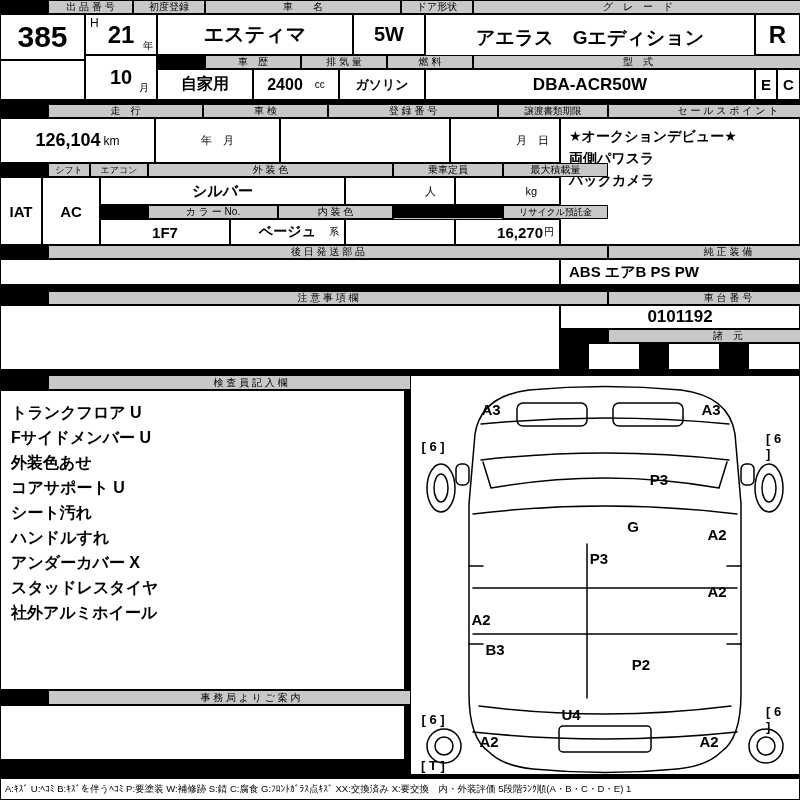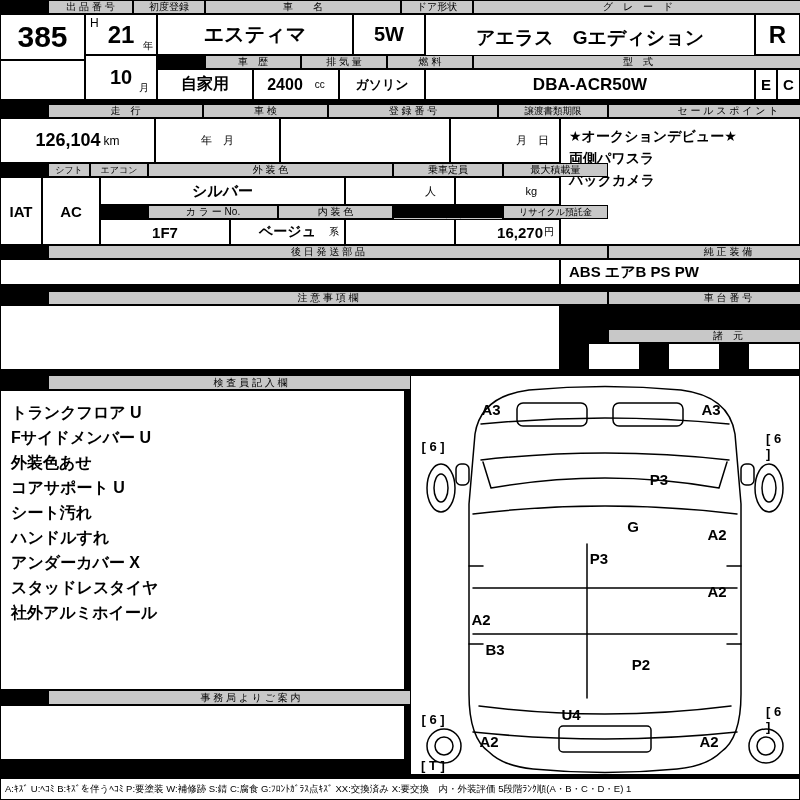--- a/index.html
+++ b/index.html
@@ -129,20 +129,21 @@
   <div class="c h" style="left:0;top:245px;width:560px;height:14px">後 日 発 送 部 品</div>
   <div class="c" style="left:0;top:259px;width:560px;height:26px"></div>
 
   <div class="c h" style="left:560px;top:245px;width:240px;height:14px">純 正 装 備</div>
   <div class="c b left" style="left:560px;top:259px;width:240px;height:26px;font-size:15px;padding-left:8px">ABS エアB PS PW</div>
 
   <div class="c h" style="left:0;top:291px;width:560px;height:14px">注 意 事 項 欄</div>
   <div class="c" style="left:0;top:305px;width:560px;height:65px"></div>
 
   <div class="c h" style="left:560px;top:291px;width:240px;height:14px">車 台 番 号</div>
+  <div class="c b" style="left:560px;top:305px;width:240px;height:24px;font-size:17px">0101192</div>
   <div class="c h" style="left:560px;top:329px;width:240px;height:14px">諸　元</div>
   <div class="c h" style="left:560px;top:343px;width:28px;height:27px;font-size:9px">長さ</div>
   <div class="c" style="left:588px;top:343px;width:52px;height:27px"></div>
   <div class="c h" style="left:640px;top:343px;width:28px;height:27px;font-size:9px">幅</div>
   <div class="c" style="left:668px;top:343px;width:52px;height:27px"></div>
   <div class="c h" style="left:720px;top:343px;width:28px;height:27px;font-size:11px">高さ</div>
   <div class="c" style="left:748px;top:343px;width:52px;height:27px"></div>
 
   <div class="c h" style="left:0;top:375px;width:405px;height:15px">検 査 員 記 入 欄</div>
   <div class="c" style="left:0;top:390px;width:405px;height:300px;flex-direction:column;align-items:flex-start;justify-content:flex-start;padding:5px 10px">

